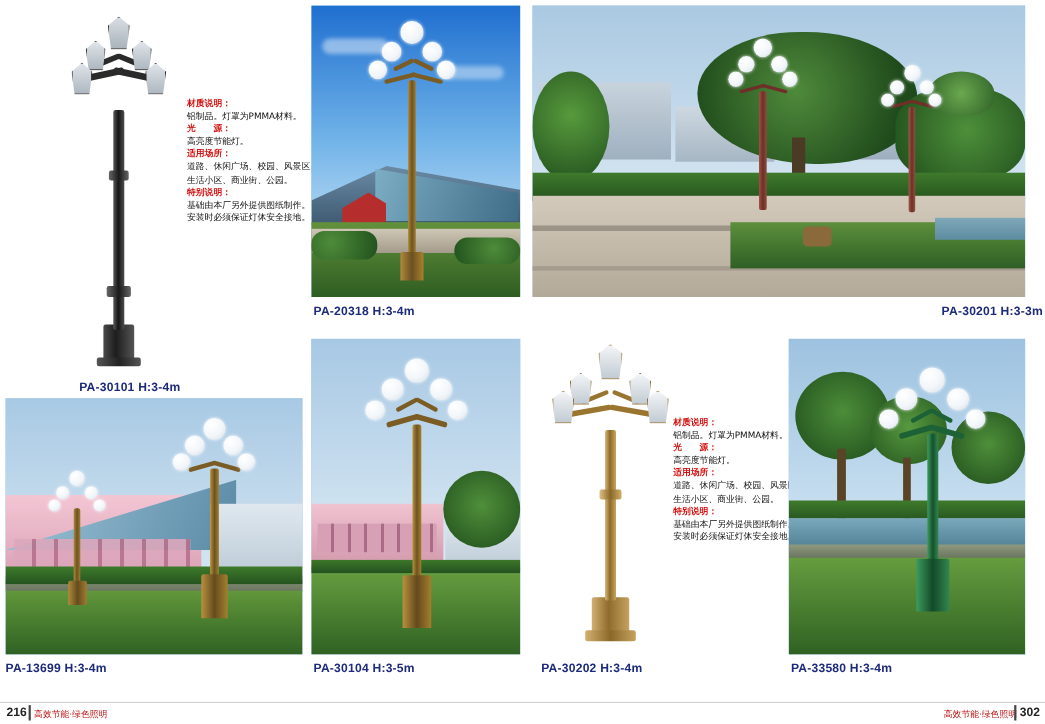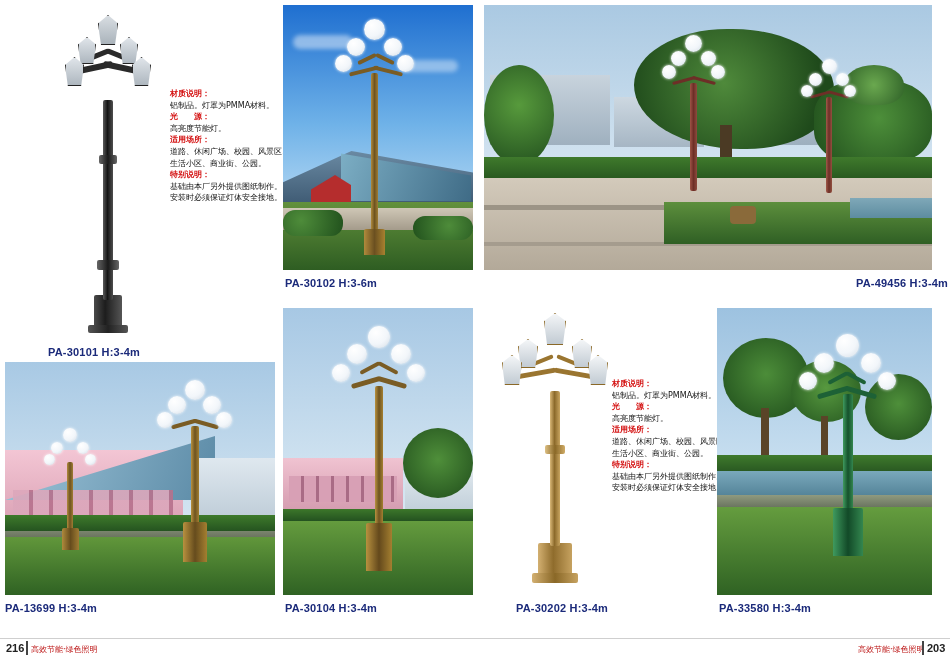--- a/index.html
+++ b/index.html
@@ -92,21 +92,21 @@
     <div class="arm" style="left:85px;top:60px;width:40px;height:6px;background:#2a2a2a;transform:rotate(12deg);"></div>
     <div class="arm" style="left:66px;top:48px;width:26px;height:5px;background:#2a2a2a;transform:rotate(-22deg);"></div>
     <div class="arm" style="left:88px;top:48px;width:26px;height:5px;background:#2a2a2a;transform:rotate(22deg);"></div>
 
     <div style="position:absolute;left:80px;top:10px;width:20px;height:30px;background:linear-gradient(#d8dde2,#aab3bb);clip-path:polygon(50% 0,100% 28%,85% 100%,15% 100%,0 28%);border:1px solid #222;"></div>
     <div style="position:absolute;left:60px;top:32px;width:18px;height:27px;background:linear-gradient(#dfe4e9,#aeb7bf);clip-path:polygon(50% 0,100% 28%,85% 100%,15% 100%,0 28%);border:1px solid #222;"></div>
     <div style="position:absolute;left:102px;top:32px;width:18px;height:27px;background:linear-gradient(#dfe4e9,#aeb7bf);clip-path:polygon(50% 0,100% 28%,85% 100%,15% 100%,0 28%);border:1px solid #222;"></div>
     <div style="position:absolute;left:47px;top:52px;width:19px;height:29px;background:linear-gradient(#dfe4e9,#aeb7bf);clip-path:polygon(50% 0,100% 28%,85% 100%,15% 100%,0 28%);border:1px solid #222;"></div>
     <div style="position:absolute;left:114px;top:52px;width:19px;height:29px;background:linear-gradient(#dfe4e9,#aeb7bf);clip-path:polygon(50% 0,100% 28%,85% 100%,15% 100%,0 28%);border:1px solid #222;"></div>
   </div>
-  <div class="cap" style="left:48px;top:346px;">PA-30101 H:3-4m</div>
+  <div class="cap" style="left:72px;top:346px;">PA-30101 H:3-4m</div>
 
   <div class="spec" style="left:170px;top:88px;">
     <div class="hd">材质说明：</div>
     <div class="row">铝制品。灯罩为PMMA材料。</div>
     <div class="hd">光　　源：</div>
     <div class="row">高亮度节能灯。</div>
     <div class="hd">适用场所：</div>
     <div class="row">道路、休闲广场、校园、风景区、</div>
     <div class="row">生活小区、商业街、公园。</div>
     <div class="hd">特别说明：</div>
@@ -136,21 +136,21 @@
     <div class="arm" style="left:66px;top:64px;width:30px;height:4px;background:#7a5c24;transform:rotate(-14deg);"></div>
     <div class="arm" style="left:90px;top:64px;width:30px;height:4px;background:#7a5c24;transform:rotate(14deg);"></div>
     <div class="arm" style="left:74px;top:52px;width:20px;height:4px;background:#7a5c24;transform:rotate(-26deg);"></div>
     <div class="arm" style="left:92px;top:52px;width:20px;height:4px;background:#7a5c24;transform:rotate(26deg);"></div>
     <div class="globe" style="left:81px;top:14px;width:21px;height:21px;"></div>
     <div class="globe" style="left:64px;top:33px;width:18px;height:18px;"></div>
     <div class="globe" style="left:101px;top:33px;width:18px;height:18px;"></div>
     <div class="globe" style="left:52px;top:50px;width:17px;height:17px;"></div>
     <div class="globe" style="left:114px;top:50px;width:17px;height:17px;"></div>
   </div>
-  <div class="cap" style="left:285px;top:277px;">PA-30102 H:3-6m</div>
+  <div class="cap" style="left:285px;top:277px;">PA-20318 H:3-4m</div>
 
   <div class="photo" style="left:484px;top:5px;width:448px;height:265px;">
     <div class="sky-pale" style="background:linear-gradient(#aac9e2 0%,#cfe1ef 55%,#dfe9f1 100%);"></div>
 
     <div style="position:absolute;left:6px;top:70px;width:120px;height:70px;background:linear-gradient(#c8d3dd,#9fb0bf);"></div>
     <div style="position:absolute;left:130px;top:92px;width:90px;height:50px;background:linear-gradient(#cdd8e1,#a6b6c4);"></div>
     <div style="position:absolute;left:230px;top:78px;width:110px;height:62px;background:linear-gradient(#c6d2dc,#9dafbe);"></div>
 
     <div style="position:absolute;left:150px;top:24px;width:200px;height:120px;background:radial-gradient(circle at 45% 45%,#4f8a3b,#1f4a1b 75%);border-radius:48% 52% 45% 55%;"></div>
     <div style="position:absolute;left:236px;top:120px;width:12px;height:50px;background:#4b3a24;"></div>
@@ -184,21 +184,21 @@
     <div class="post" style="left:342px;top:92px;width:6px;height:96px;background:linear-gradient(90deg,#a25a4a,#6d2f27 50%,#93503f);"></div>
     <div class="base" style="left:337px;top:176px;width:17px;height:18px;background:linear-gradient(90deg,#a25a4a,#66292* 50%,#93503f);"></div>
     <div class="arm" style="left:326px;top:88px;width:21px;height:3px;background:#6d2f27;transform:rotate(-15deg);"></div>
     <div class="arm" style="left:344px;top:88px;width:21px;height:3px;background:#6d2f27;transform:rotate(15deg);"></div>
     <div class="globe" style="left:338px;top:54px;width:15px;height:15px;"></div>
     <div class="globe" style="left:325px;top:68px;width:13px;height:13px;"></div>
     <div class="globe" style="left:352px;top:68px;width:13px;height:13px;"></div>
     <div class="globe" style="left:317px;top:80px;width:12px;height:12px;"></div>
     <div class="globe" style="left:360px;top:80px;width:12px;height:12px;"></div>
   </div>
-  <div class="cap" style="left:856px;top:277px;">PA-49456 H:3-4m</div>
+  <div class="cap" style="left:856px;top:277px;">PA-30201 H:3-3m</div>
 
   <div class="photo" style="left:5px;top:362px;width:270px;height:233px;">
     <div class="sky-pale" style="background:linear-gradient(#a8c9e4 0%,#cfe2f0 60%,#e0ebf3 100%);"></div>
 
     <div style="position:absolute;left:0;top:88px;width:178px;height:85px;background:linear-gradient(#f3c6d4,#d79cb0);"></div>
     <div style="position:absolute;left:0;top:60px;width:210px;height:78px;background:linear-gradient(110deg,#9fc6da,#5b8aa6);clip-path:polygon(0 100%,100% 18%,100% 100%);"></div>
     <div style="position:absolute;left:8px;top:128px;width:160px;height:34px;background:repeating-linear-gradient(90deg,#dca7bb 0 16px,#b6718c 16px 20px);opacity:.9;"></div>
     <div style="position:absolute;left:186px;top:96px;width:84px;height:72px;background:linear-gradient(#dfe8ef,#b9c8d4);"></div>
 
     <div class="grass" style="height:68px;background:linear-gradient(#6aa03f,#2f6223);"></div>
@@ -244,42 +244,42 @@
     <div class="arm" style="left:68px;top:72px;width:30px;height:5px;background:#7a5c24;transform:rotate(-16deg);"></div>
     <div class="arm" style="left:94px;top:72px;width:30px;height:5px;background:#7a5c24;transform:rotate(16deg);"></div>
     <div class="arm" style="left:76px;top:58px;width:22px;height:4px;background:#7a5c24;transform:rotate(-28deg);"></div>
     <div class="arm" style="left:94px;top:58px;width:22px;height:4px;background:#7a5c24;transform:rotate(28deg);"></div>
     <div class="globe" style="left:85px;top:18px;width:22px;height:22px;"></div>
     <div class="globe" style="left:64px;top:36px;width:20px;height:20px;"></div>
     <div class="globe" style="left:108px;top:36px;width:20px;height:20px;"></div>
     <div class="globe" style="left:49px;top:56px;width:18px;height:18px;"></div>
     <div class="globe" style="left:124px;top:56px;width:18px;height:18px;"></div>
   </div>
-  <div class="cap" style="left:285px;top:602px;">PA-30104 H:3-4m</div>
+  <div class="cap" style="left:285px;top:602px;">PA-30104 H:3-5m</div>
 
   <div style="position:absolute;left:490px;top:305px;width:130px;height:290px;background:#fff;">
 
     <div class="base" style="left:48px;top:238px;width:34px;height:34px;background:linear-gradient(90deg,#d3b071,#8f6c2c 45%,#c6a260);"></div>
     <div class="base" style="left:42px;top:268px;width:46px;height:10px;border-radius:2px;background:linear-gradient(90deg,#d3b071,#8a6827,#c6a260);"></div>
 
     <div class="post" style="left:60px;top:86px;width:10px;height:155px;background:linear-gradient(90deg,#d9b878,#8c6a2b 45%,#c8a45f);"></div>
     <div class="post" style="left:55px;top:140px;width:20px;height:9px;background:linear-gradient(90deg,#ddc084,#8a6827,#cfab66);"></div>
 
     <div class="arm" style="left:26px;top:66px;width:40px;height:5px;background:#9a7530;transform:rotate(-10deg);"></div>
     <div class="arm" style="left:64px;top:66px;width:40px;height:5px;background:#9a7530;transform:rotate(10deg);"></div>
     <div class="arm" style="left:38px;top:54px;width:26px;height:4px;background:#9a7530;transform:rotate(-22deg);"></div>
     <div class="arm" style="left:66px;top:54px;width:26px;height:4px;background:#9a7530;transform:rotate(22deg);"></div>
 
     <div style="position:absolute;left:54px;top:8px;width:22px;height:32px;background:linear-gradient(#f3f5f7,#c2cbd3);clip-path:polygon(50% 0,100% 26%,86% 100%,14% 100%,0 26%);border:1px solid #8a6827;"></div>
     <div style="position:absolute;left:28px;top:34px;width:20px;height:29px;background:linear-gradient(#f3f5f7,#c2cbd3);clip-path:polygon(50% 0,100% 26%,86% 100%,14% 100%,0 26%);border:1px solid #8a6827;"></div>
     <div style="position:absolute;left:82px;top:34px;width:20px;height:29px;background:linear-gradient(#f3f5f7,#c2cbd3);clip-path:polygon(50% 0,100% 26%,86% 100%,14% 100%,0 26%);border:1px solid #8a6827;"></div>
     <div style="position:absolute;left:12px;top:50px;width:20px;height:30px;background:linear-gradient(#f3f5f7,#c2cbd3);clip-path:polygon(50% 0,100% 26%,86% 100%,14% 100%,0 26%);border:1px solid #8a6827;"></div>
     <div style="position:absolute;left:98px;top:50px;width:20px;height:30px;background:linear-gradient(#f3f5f7,#c2cbd3);clip-path:polygon(50% 0,100% 26%,86% 100%,14% 100%,0 26%);border:1px solid #8a6827;"></div>
   </div>
-  <div class="cap" style="left:516px;top:602px;">PA-30202 H:3-4m</div>
+  <div class="cap" style="left:492px;top:602px;">PA-30202 H:3-4m</div>
 
   <div class="spec" style="left:612px;top:378px;">
     <div class="hd">材质说明：</div>
     <div class="row">铝制品。灯罩为PMMA材料。</div>
     <div class="hd">光　　源：</div>
     <div class="row">高亮度节能灯。</div>
     <div class="hd">适用场所：</div>
     <div class="row">道路、休闲广场、校园、风景区、</div>
     <div class="row">生活小区、商业街、公园。</div>
     <div class="hd">特别说明：</div>
@@ -316,16 +316,16 @@
     <div class="globe" style="left:161px;top:64px;width:18px;height:18px;"></div>
   </div>
   <div class="cap" style="left:719px;top:602px;">PA-33580 H:3-4m</div>
 
   <div class="footer">
     <div class="fnum" style="left:6px;">216</div>
     <div class="fbar" style="left:26px;"></div>
     <div class="ftxt" style="left:31px;">高效节能·绿色照明</div>
     <div class="ftxt" style="left:858px;">高效节能·绿色照明</div>
     <div class="fbar" style="left:922px;"></div>
-    <div class="fnum" style="left:927px;">203</div>
+    <div class="fnum" style="left:927px;">302</div>
   </div>
 
 </div>
 
 </body></html>

